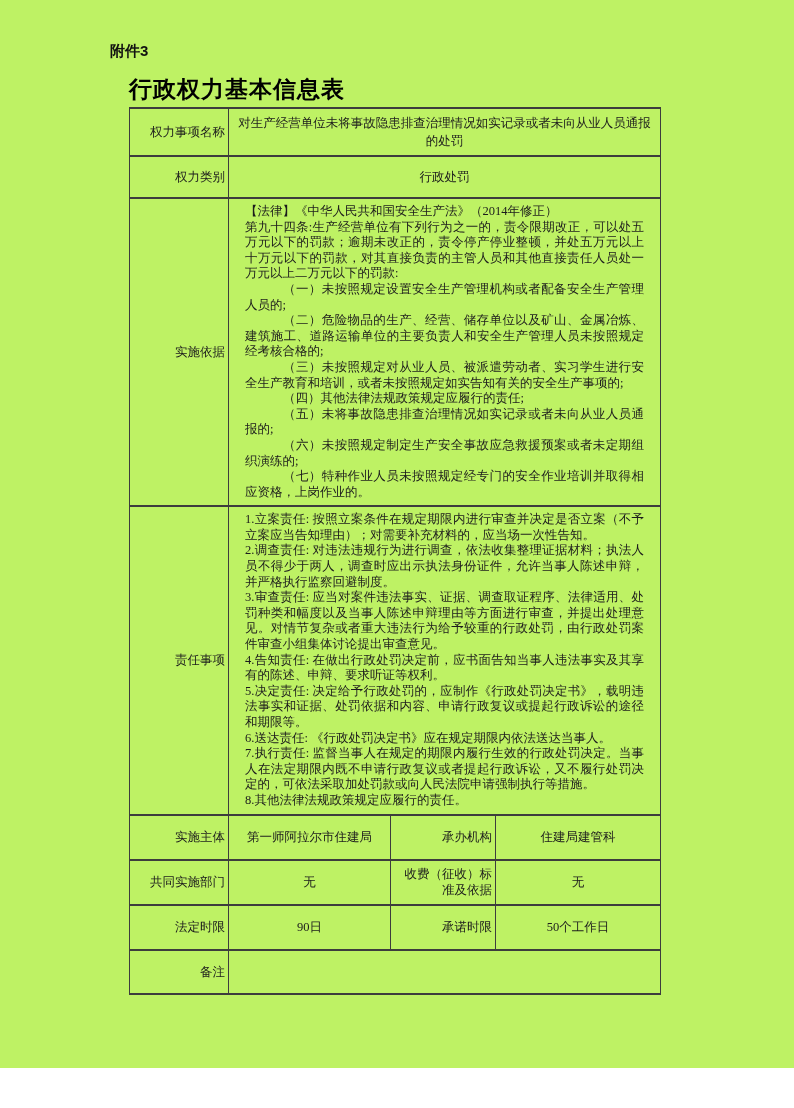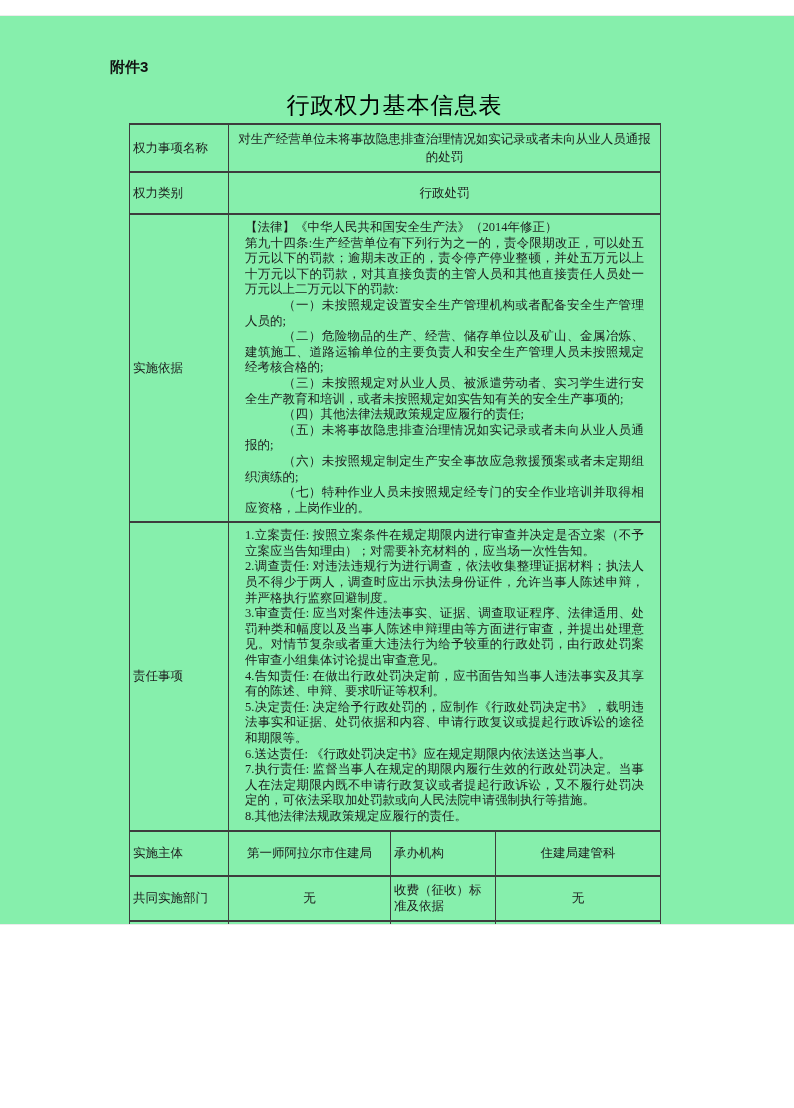--- a/index.html
+++ b/index.html
@@ -4,43 +4,42 @@
 <style>
   * { margin: 0; padding: 0; box-sizing: border-box; }
   html, body { background: #ffffff; }
   body {
     font-family: "Liberation Serif", "DejaVu Serif", serif;
     color: #1c1c1c;
   }
   .page {
     position: relative;
     width: 794px;
-    height: 908px;
-    margin: 16px auto;
-    background: #86efac;
+    height: 1068px;
+    margin: 0 auto;
+    background: #bef264;
     outline: 1px solid #ececec;
     overflow: hidden;
   }
   .attachment {
     position: absolute;
     left: 110px;
     top: 42px;
     font-family: "Liberation Sans", "DejaVu Sans", sans-serif;
     font-weight: bold;
     font-size: 15px;
     color: #111;
   }
   .doc-title {
     position: absolute;
     left: 129px;
     top: 74px;
     width: 531px;
-    text-align: center;
     font-family: "Liberation Sans", "DejaVu Sans", sans-serif;
-    font-weight: normal;
+    font-weight: bold;
     font-size: 23px;
     letter-spacing: 1px;
     color: #000;
   }
   table.info-table {
     position: absolute;
     left: 129px;
     top: 107px;
     width: 531px;
     border-collapse: collapse;
@@ -49,21 +48,21 @@
     color: #1c1c1c;
   }
   table.info-table td {
     border-left: 1px solid #3d3d3d;
     border-right: 1px solid #3d3d3d;
     border-top: 2px solid #3d3d3d;
     border-bottom: 2px solid #3d3d3d;
     vertical-align: middle;
   }
   td.lab {
-    text-align: left;
+    text-align: right;
     padding: 3px 3px;
     line-height: 16px;
   }
   td.val-c {
     text-align: center;
     padding: 0 6px;
     line-height: 18px;
   }
   td.txt {
     padding: 5px 16px;

